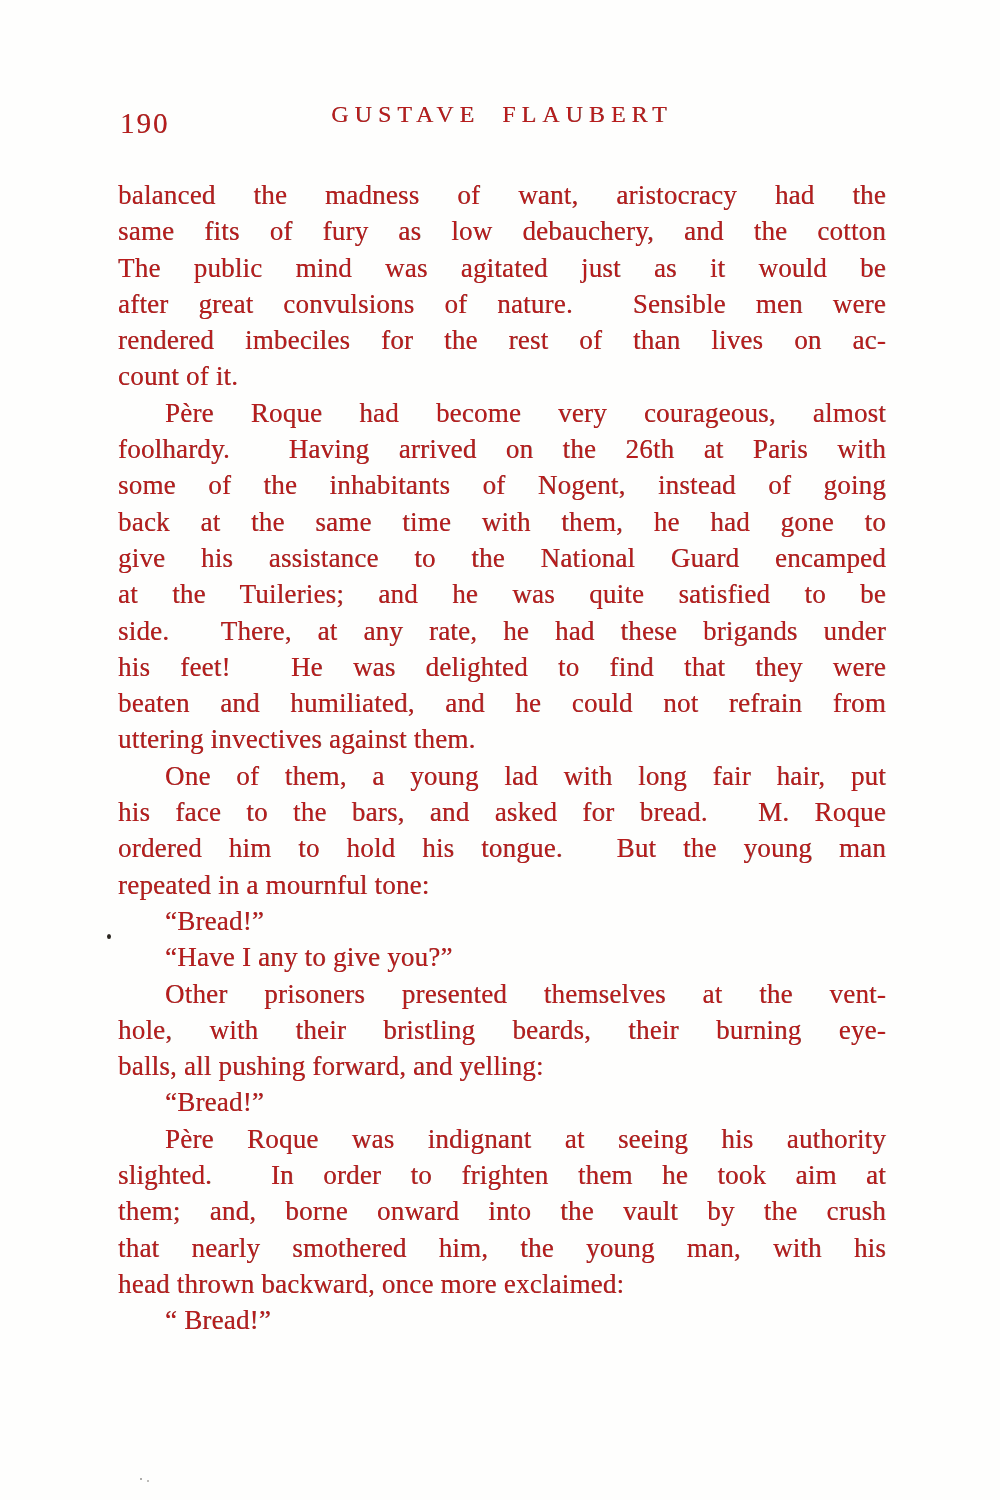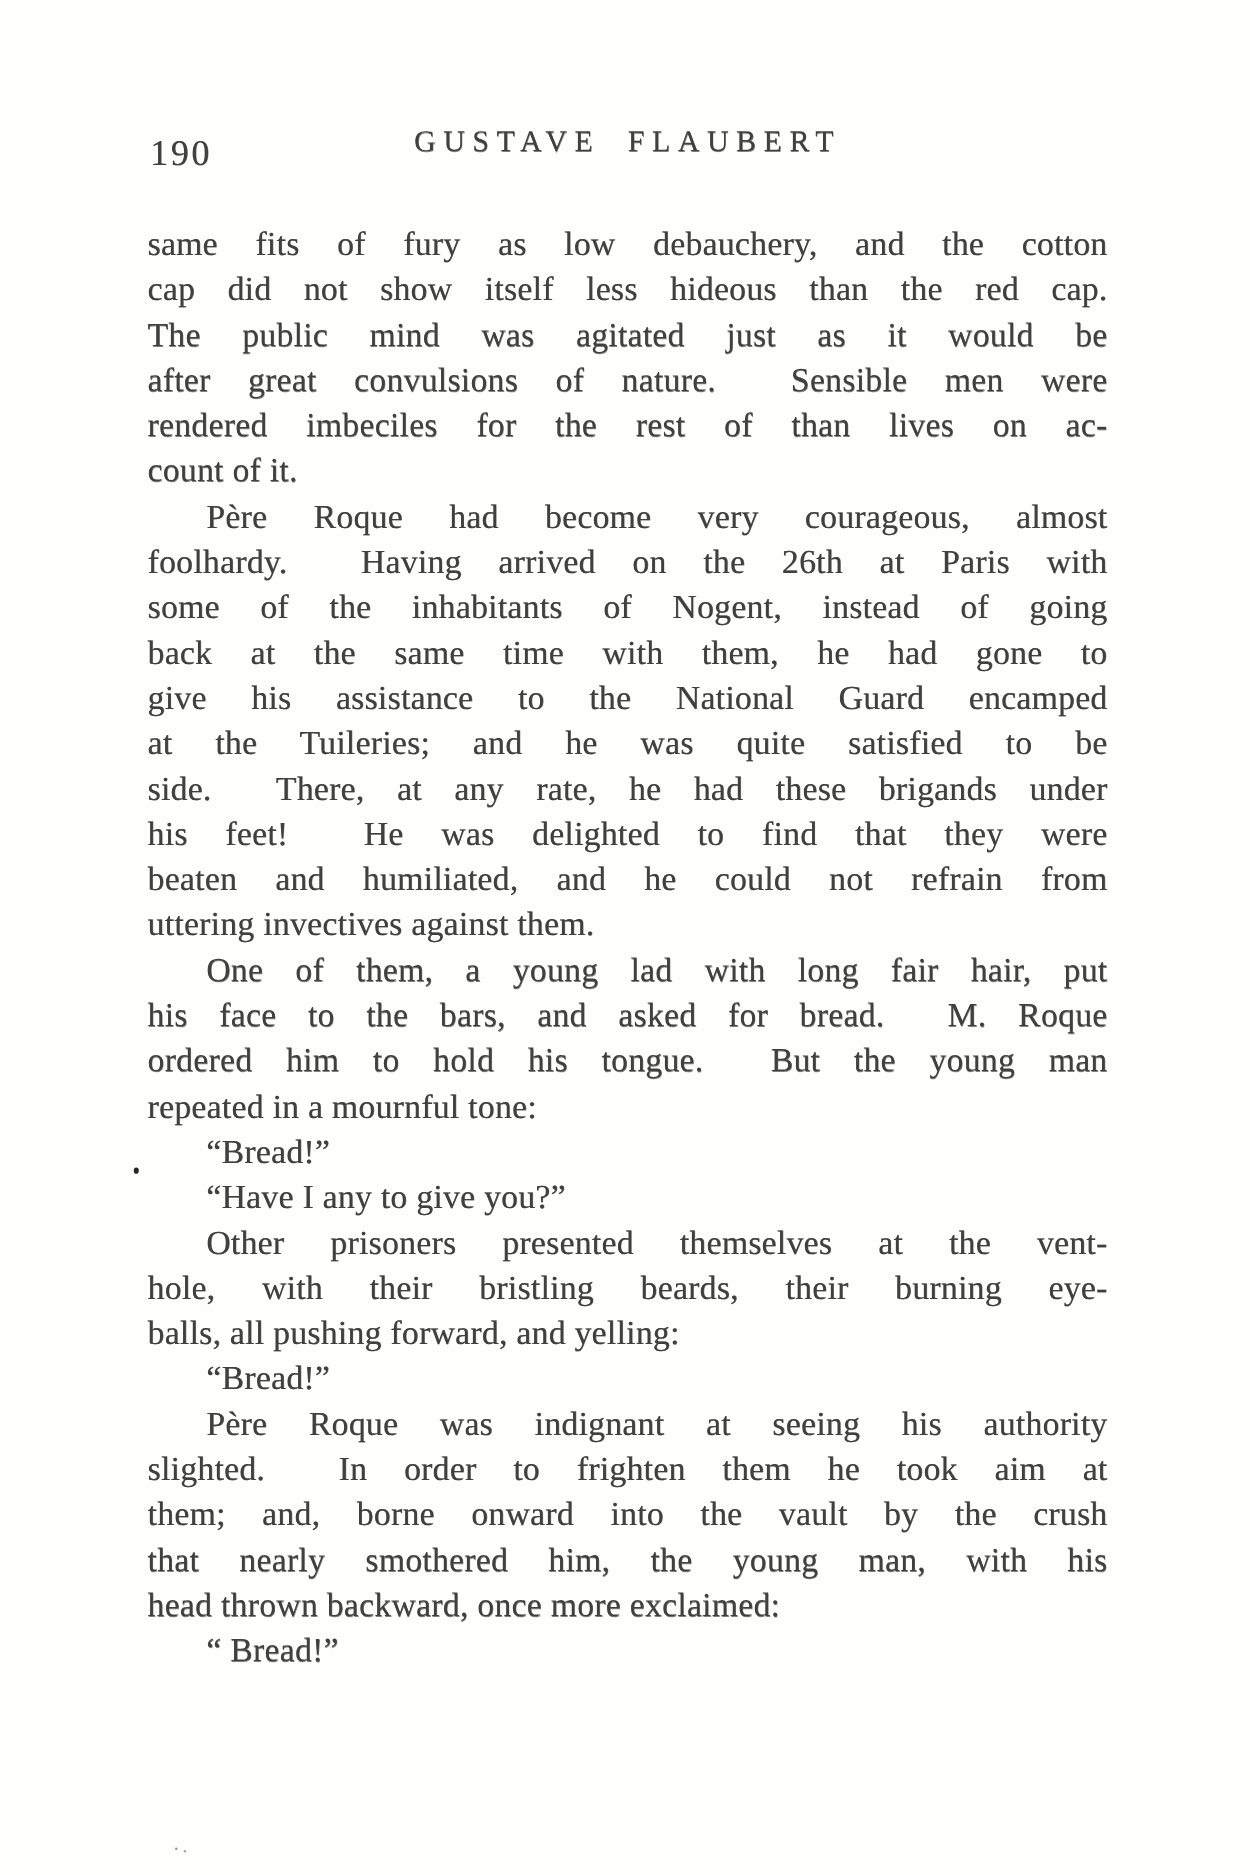--- a/index.html
+++ b/index.html
@@ -5,21 +5,21 @@
   html, body {
     margin: 0;
     padding: 0;
     background: #ffffff;
   }
   .book-page {
     position: relative;
     width: 1000px;
     height: 1500px;
     background: #fefefd;
-    color: #404040;
+    color: #b91c1c;
     font-family: "Liberation Serif", "DejaVu Serif", serif;
     overflow: hidden;
   }
   
   .book-page * {
     text-shadow: 0.35px 0.35px 0 rgba(25, 21, 17, 0.55);
   }
 
   .page-header {
     position: absolute;
@@ -82,22 +82,22 @@
 
 <div class="book-page">
 
   <header class="page-header">
     <span class="page-number">190</span>
     <span class="running-title">GUSTAVE FLAUBERT</span>
   </header>
 
   <main class="page-body">
       <div class="para">
+        <div class="line">balanced the madness of want, aristocracy had the</div>
         <div class="line">same fits of fury as low debauchery, and the cotton</div>
-        <div class="line">cap did not show itself less hideous than the red cap.</div>
         <div class="line">The public mind was agitated just as it would be</div>
         <div class="line">after great convulsions of nature.  Sensible men were</div>
         <div class="line">rendered imbeciles for the rest of than lives on ac-</div>
         <div class="line last">count of it.</div>
       </div>
       <div class="para indent">
         <div class="line">Père Roque had become very courageous, almost</div>
         <div class="line">foolhardy.  Having arrived on the 26th at Paris with</div>
         <div class="line">some of the inhabitants of Nogent, instead of going</div>
         <div class="line">back at the same time with them, he had gone to</div>

